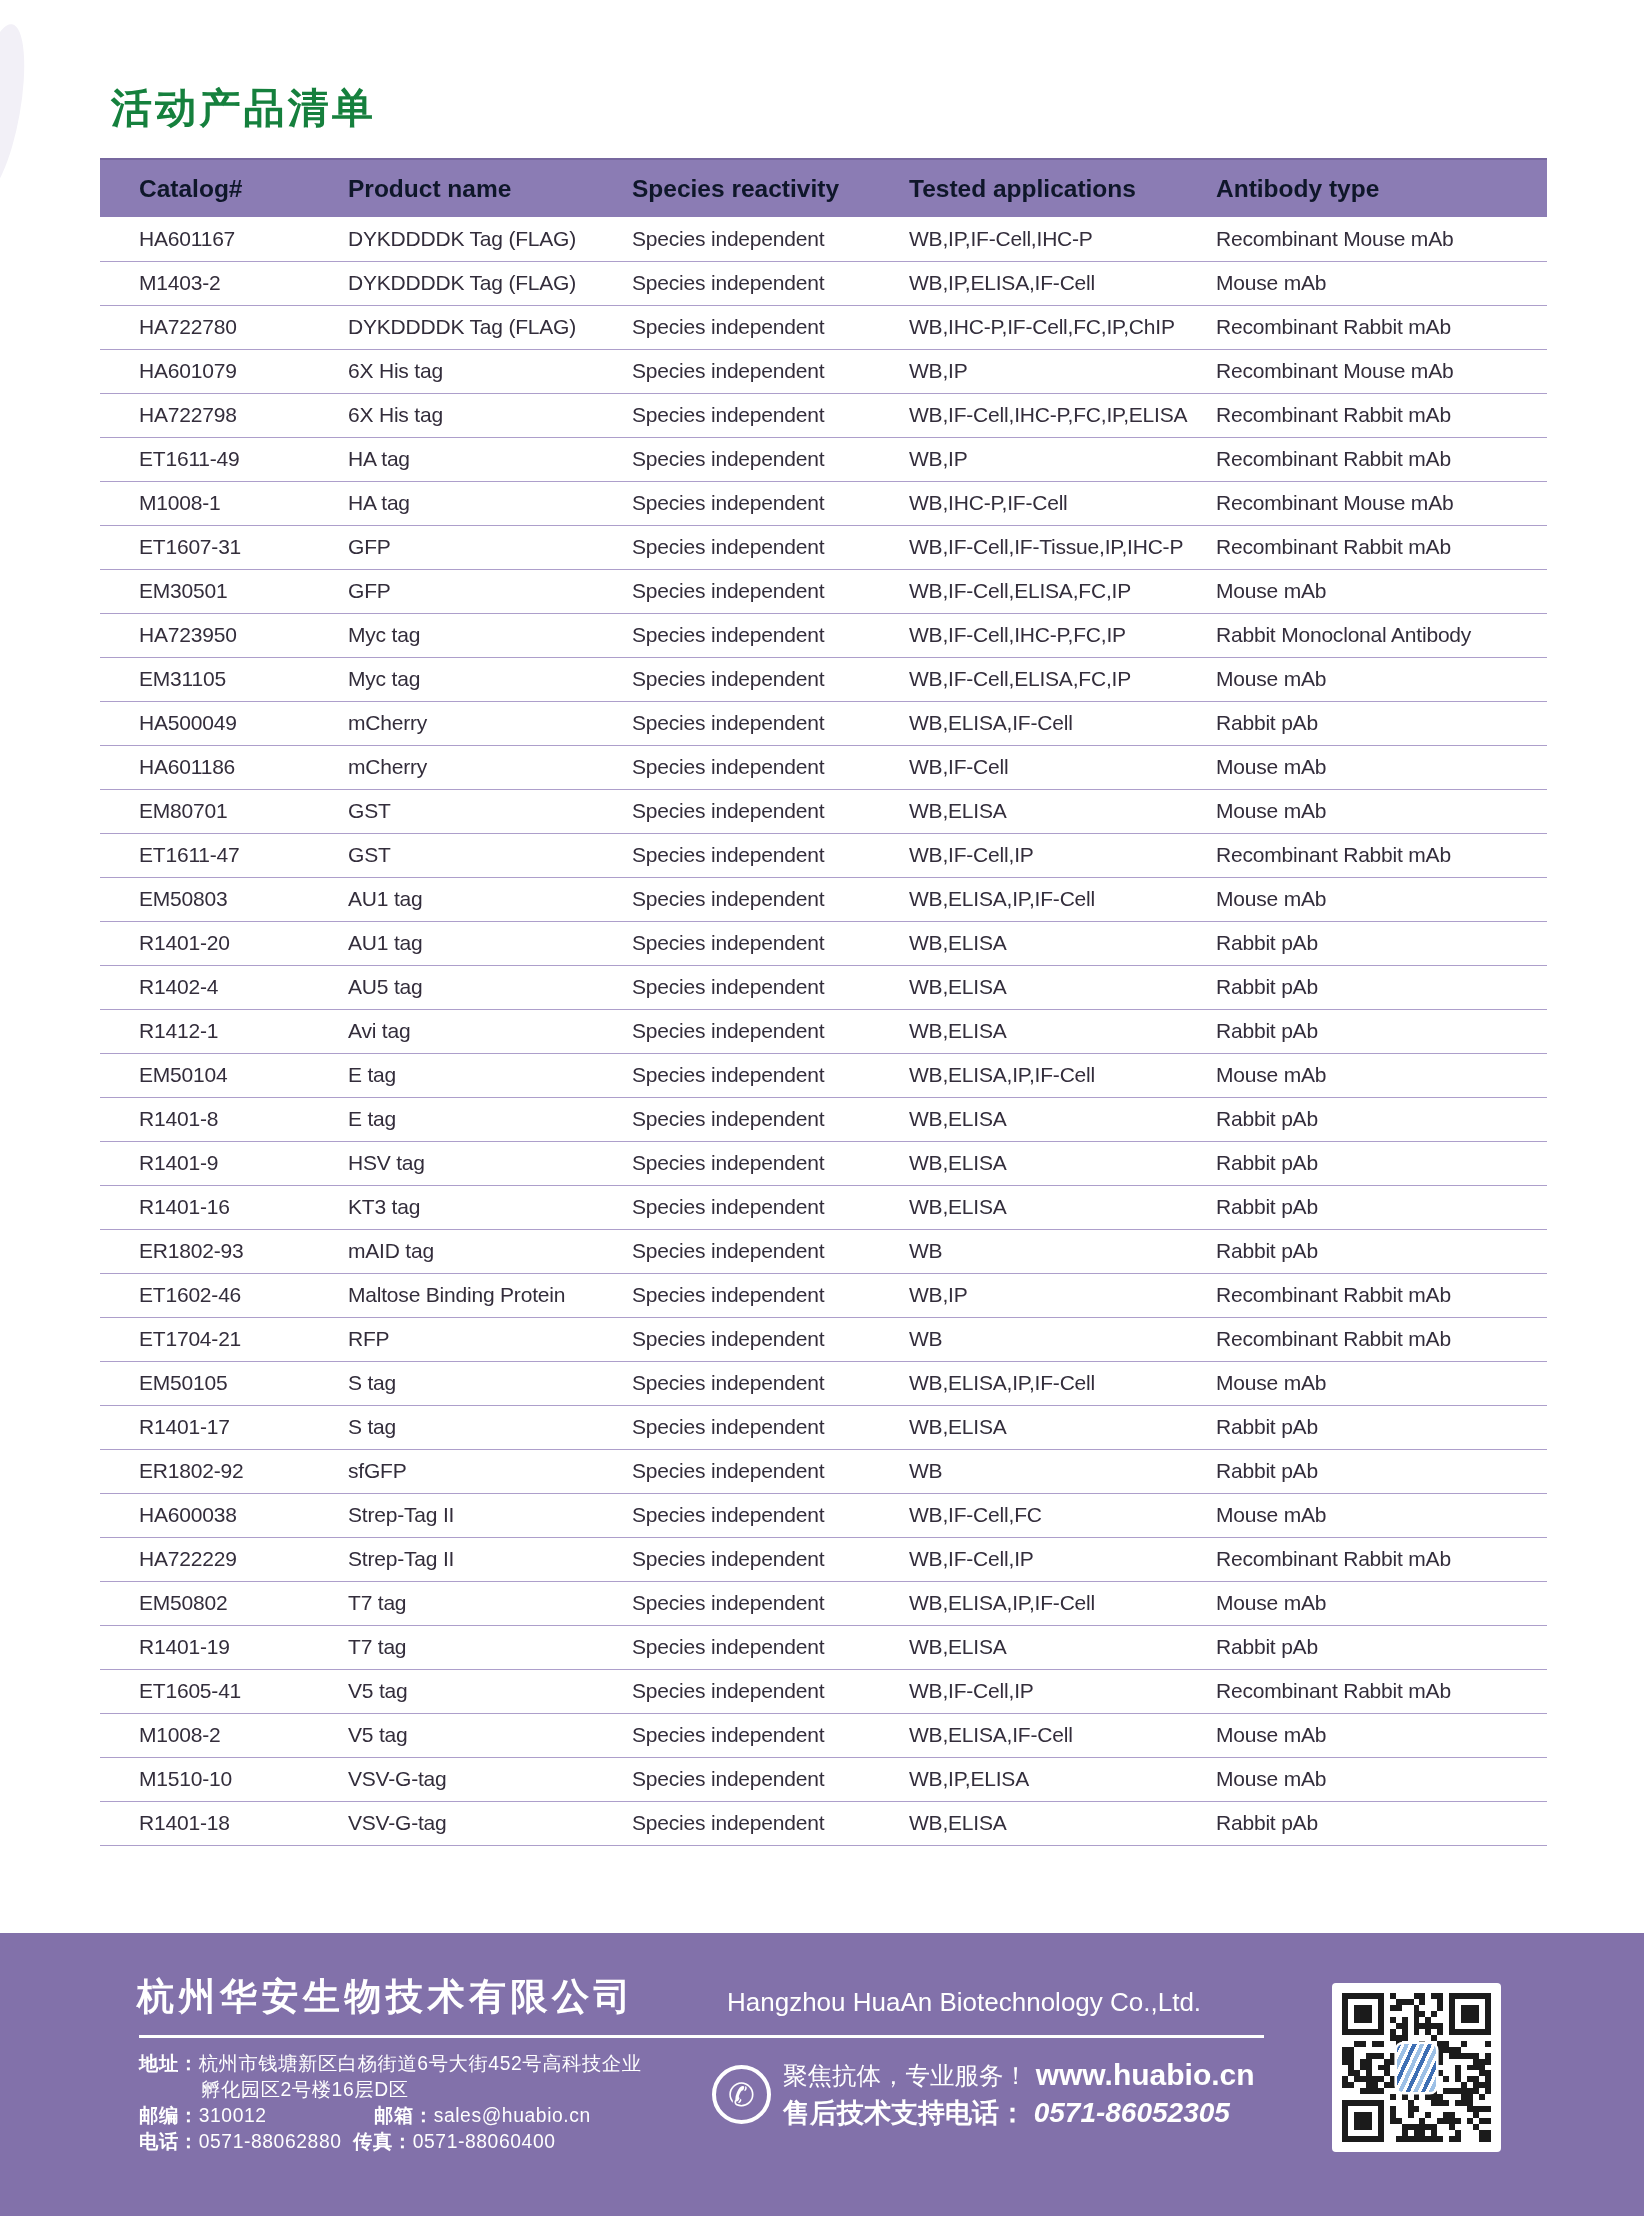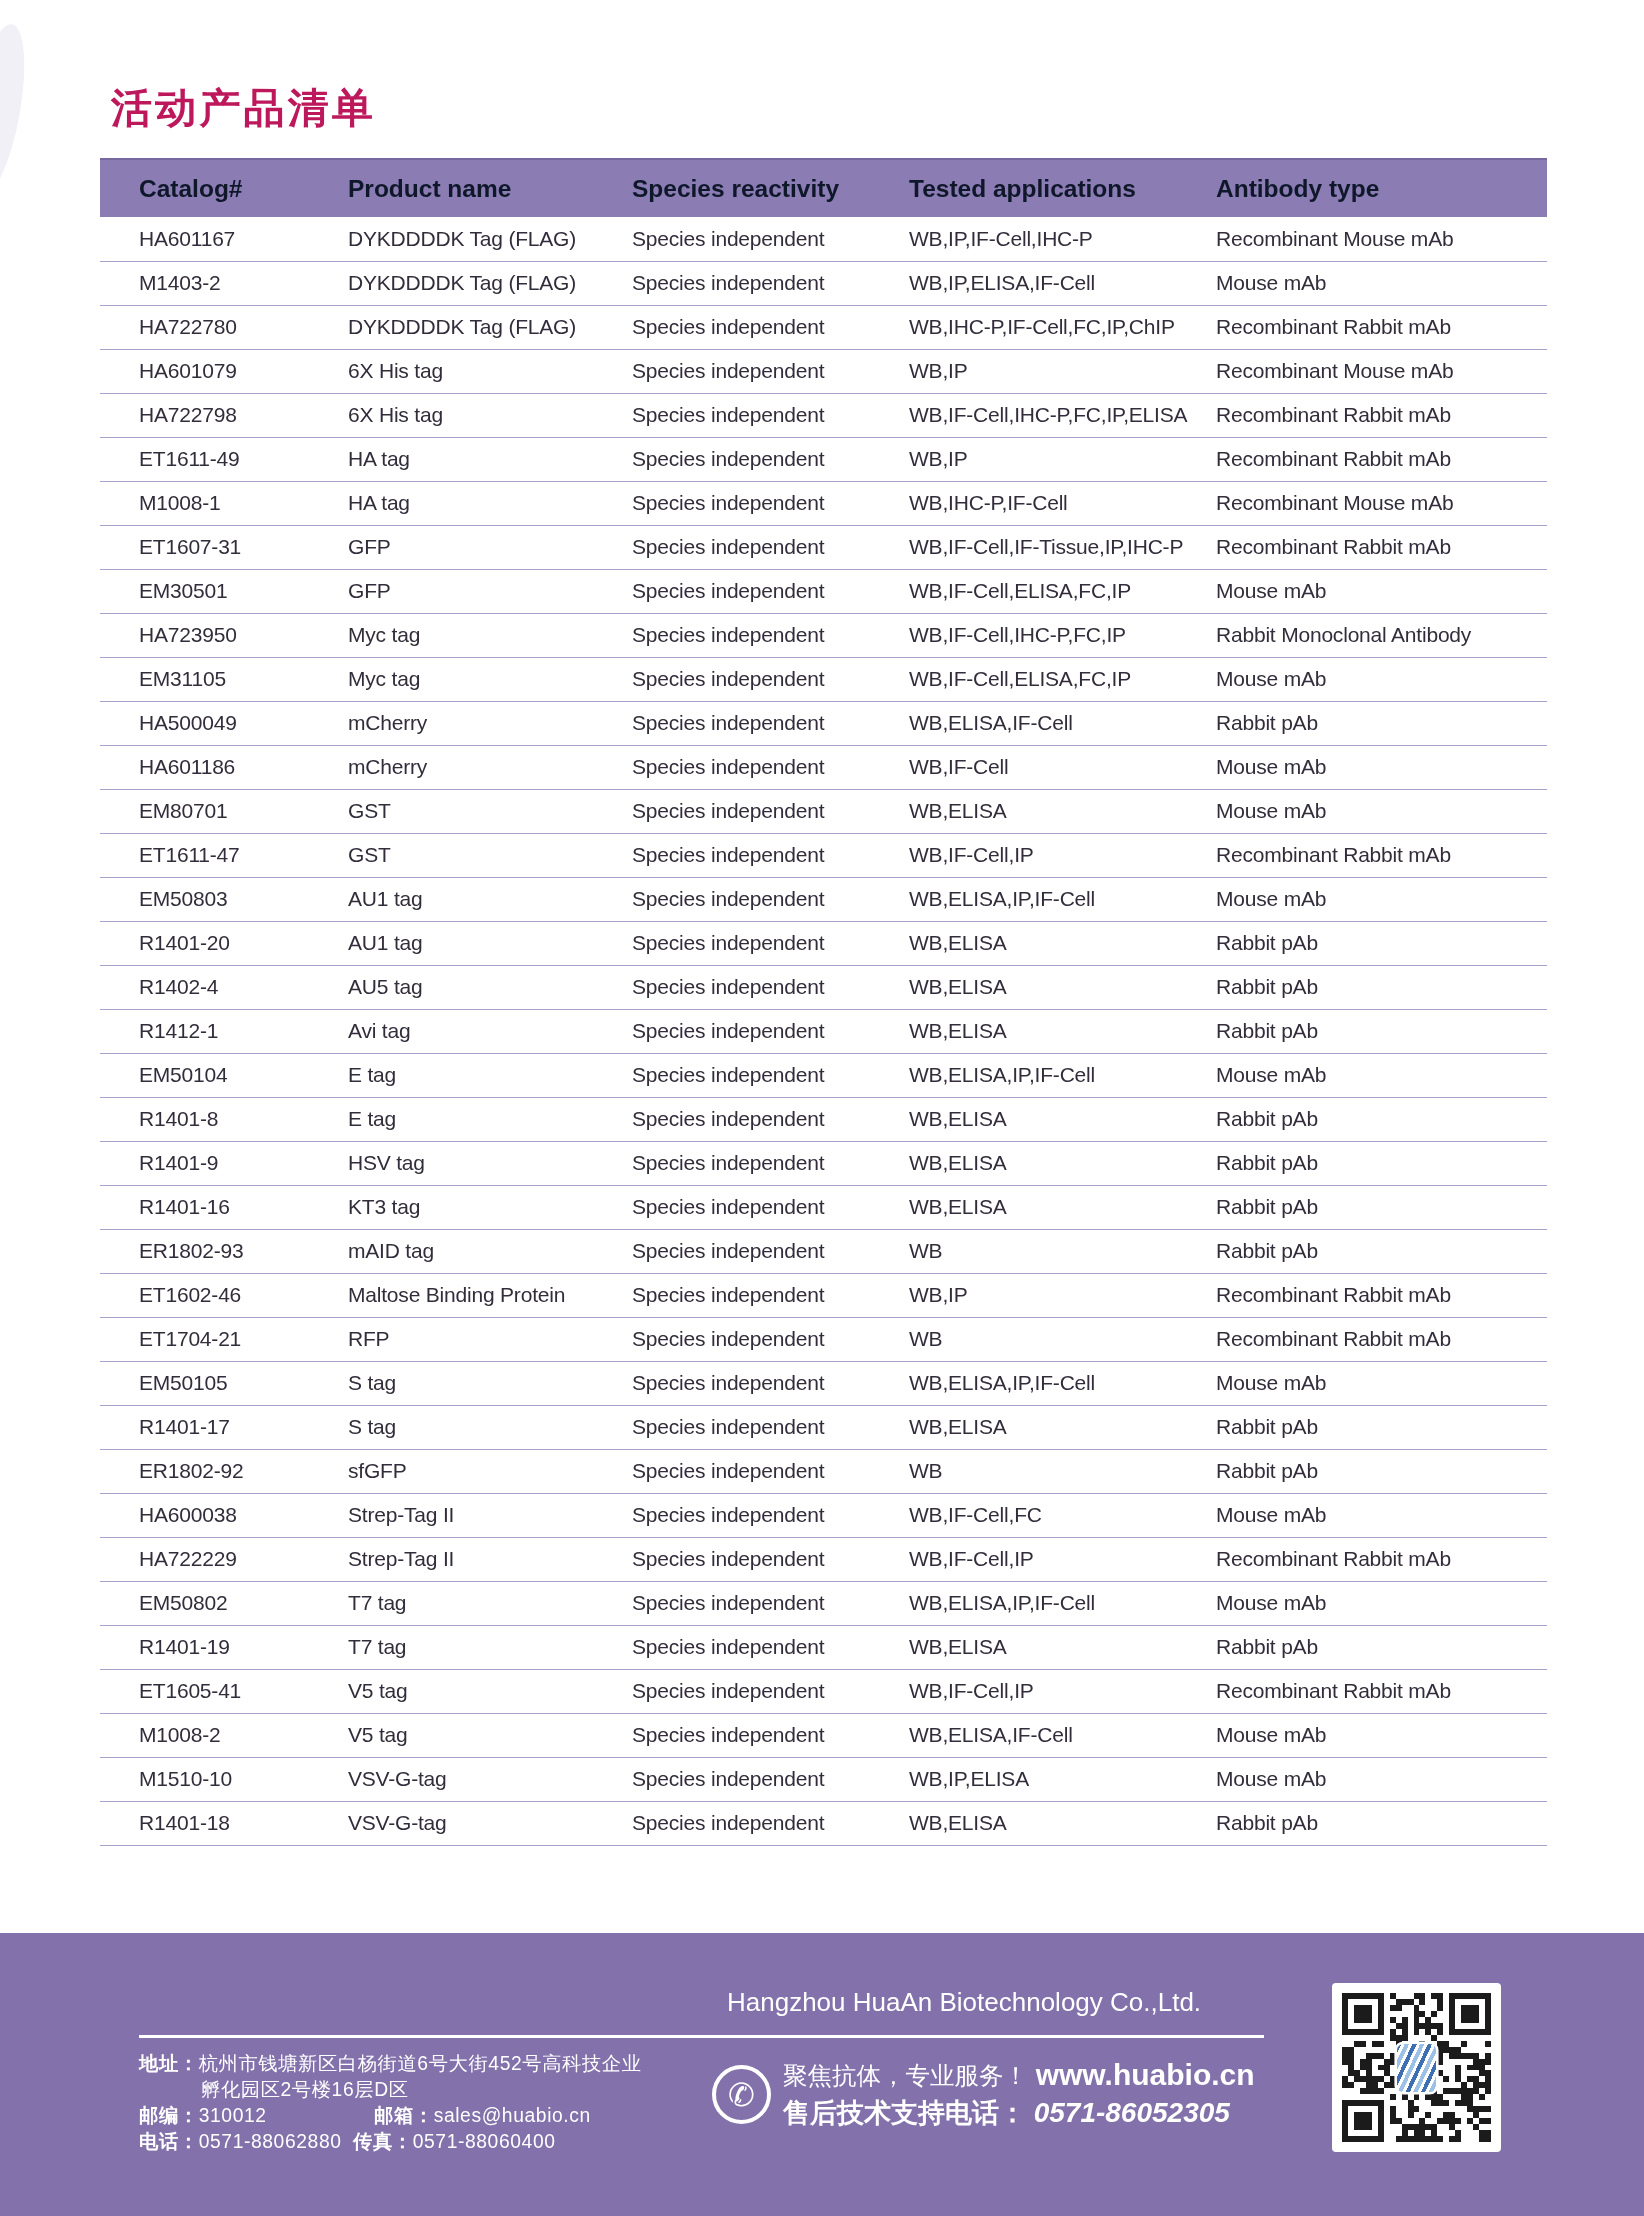--- a/index.html
+++ b/index.html
@@ -4,21 +4,21 @@
 <style>
   * { margin:0; padding:0; box-sizing:border-box; }
   html,body { background:#fff; }
   body { font-family:"Liberation Sans","DejaVu Sans",sans-serif; }
   .page { position:relative; width:1645px; height:2216px; background:#ffffff; overflow:hidden; }
 
   .corner-decor { position:absolute; left:-26px; top:23px; width:46px; height:174px;
     background:#f2f0f7; border-radius:50%; transform:rotate(10deg); }
 
   .title { position:absolute; left:111px; top:81px; font-size:41px; font-weight:700;
-    color:#be185d; letter-spacing:3.2px; }
+    color:#15803d; letter-spacing:3.2px; }
 
   table.products { position:absolute; left:100px; top:158px; width:1447px;
     border-collapse:collapse; table-layout:fixed; }
   table.products col.c1 { width:248px; }
   table.products col.c2 { width:284px; }
   table.products col.c3 { width:277px; }
   table.products col.c4 { width:307px; }
   table.products col.c5 { width:331px; }
   thead th { background:#8B7CB4; border-top:2.6px solid #77689F; color:#0f172a;
     font-size:24.5px; font-weight:700; text-align:left; height:58px; vertical-align:middle;
@@ -345,20 +345,21 @@
           <td>R1401-18</td>
           <td>VSV-G-tag</td>
           <td>Species independent</td>
           <td>WB,ELISA</td>
           <td>Rabbit pAb</td>
         </tr>
       </tbody>
   </table>
 
   <footer class="footer">
+    <div class="company-cn">杭州华安生物技术有限公司</div>
     <div class="company-en">Hangzhou HuaAn Biotechnology Co.,Ltd.</div>
     <div class="footer-divider"></div>
 
     <div class="addr" id="addr-line1">
       <span class="lbl">地址：</span><span>杭州市钱塘新区白杨街道6号大街452号高科技企业</span>
     </div>
     <div class="addr" id="addr-line2">
       <span>孵化园区2号楼16层D区</span>
     </div>
     <div class="addr" id="zip-line">

